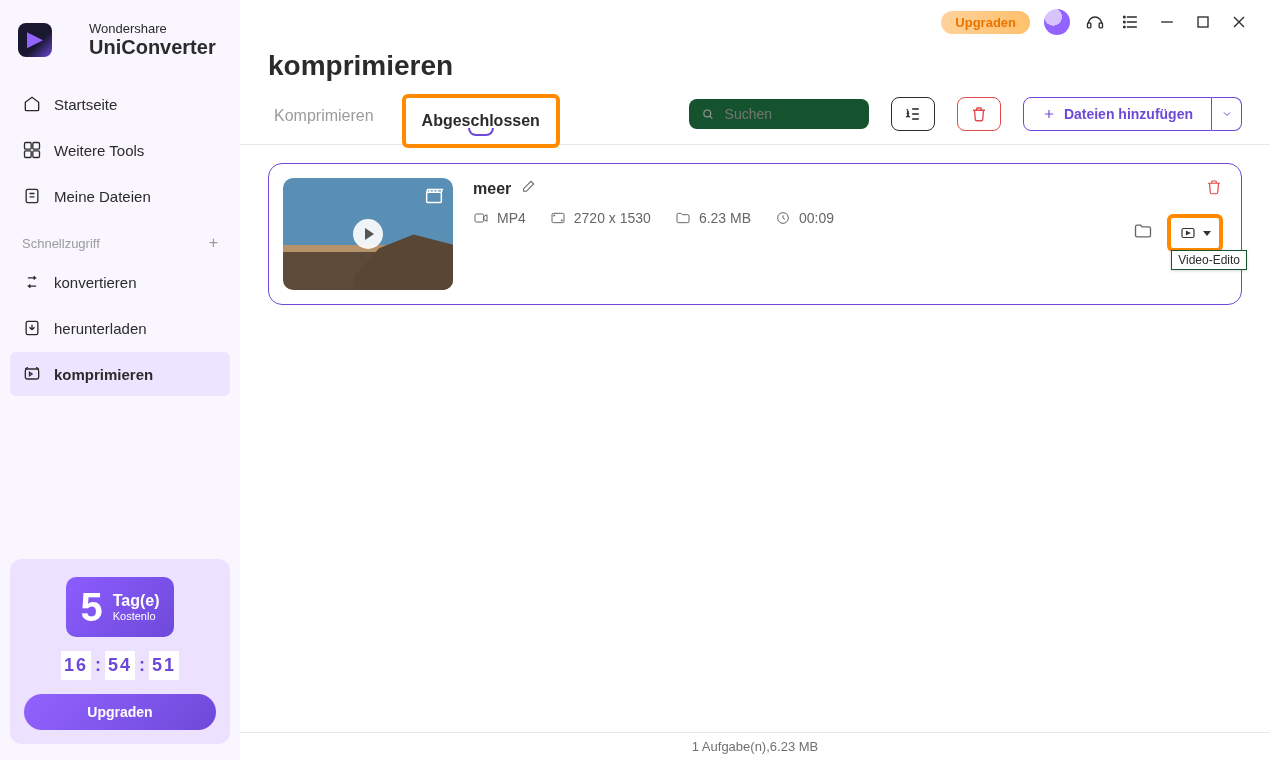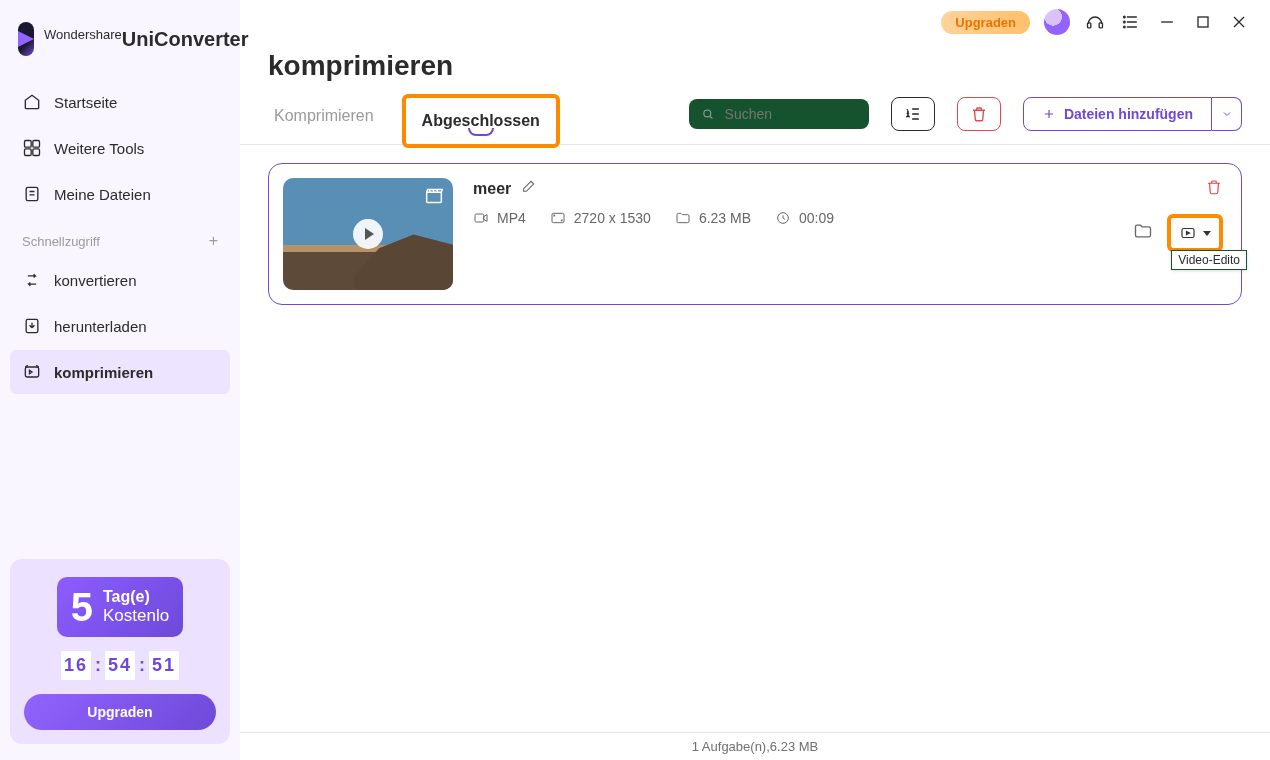--- a/index.html
+++ b/index.html
@@ -14,37 +14,37 @@
     --trash-red:#E24848;
     --bg:#FFFFFF;
   }
   *{box-sizing:border-box;font-family:Segoe UI,Arial,sans-serif;}
   body{margin:0;width:1270px;height:760px;background:var(--bg);color:var(--text);overflow:hidden;position:relative;}
   
   .sidebar{position:absolute;left:0;top:0;bottom:0;width:240px;background:var(--purple-lighter);display:flex;flex-direction:column;padding:12px 10px;}
   .logo{display:flex;align-items:center;gap:10px;padding:10px 8px 24px 8px;}
   .logo-mark{width:34px;height:34px;border-radius:8px;background:linear-gradient(135deg,#1A1830 0%,#1A1830 60%,#6E49D9 100%);display:flex;align-items:center;justify-content:center;}
   .logo-arrow{width:16px;height:16px;background:#9263FF;clip-path:polygon(0 0,100% 50%,0 100%);}
-  .logo-text{display:flex;flex-direction:row;line-height:1.1;}
+  .logo-text{display:flex;flex-direction:column;line-height:1.1;margin-left:27px;}
   .logo-line1{font-size:13px;font-weight:500;}
   .logo-line2{font-size:20px;font-weight:700;}
   .nav{display:flex;flex-direction:column;gap:2px;}
   .nav-item{display:flex;align-items:center;gap:12px;padding:12px 12px;border-radius:6px;font-size:15px;cursor:pointer;}
   .nav-item.active{background:#EDE4FF;font-weight:700;}
   .nav-icon{width:20px;height:20px;flex:none;display:flex;align-items:center;justify-content:center;}
   .nav-icon svg{width:20px;height:20px;stroke:var(--text);stroke-width:1.6;fill:none;}
   .nav-item.active .nav-icon svg{stroke:var(--text);}
   .nav-section-label{font-size:13px;color:var(--text-muted);padding:14px 12px 6px;display:flex;align-items:center;justify-content:space-between;}
   .plus-icon{font-size:16px;color:var(--text-muted);}
   .promo{margin-top:auto;margin-bottom:4px;background:#ECE2FF;border-radius:12px;padding:18px 14px 14px;display:flex;flex-direction:column;align-items:center;gap:14px;}
   .promo-days{background:linear-gradient(135deg,#8C5DFF,#6E49D9);border-radius:10px;padding:10px 14px;display:flex;align-items:center;gap:10px;color:#fff;}
   .big-5{font-size:40px;font-weight:700;font-family:Impact,Arial;line-height:1;}
   .promo-days-text{display:flex;flex-direction:column;line-height:1.2;}
   .promo-days-text span:first-child{font-size:16px;font-weight:600;}
-  .promo-days-text span:last-child{font-size:17px;}
+  .promo-days-text span:last-child{font-size:11px;}
   .countdown{display:flex;gap:4px;font-family:monospace;}
   .cd-cell{background:#fff;border-radius:0;padding:4px 3px;font-size:18px;font-weight:600;color:var(--purple);letter-spacing:2px;}
   .cd-colon{color:var(--purple);font-size:18px;font-weight:600;align-self:center;}
   .promo-btn{background:linear-gradient(135deg,#9263FF,#6E49D9);color:#fff;border:none;border-radius:20px;padding:10px 0;width:100%;font-size:14px;font-weight:600;cursor:pointer;}
   
   .main{position:absolute;left:240px;right:0;top:0;bottom:0;display:flex;flex-direction:column;}
   .titlebar{height:44px;display:flex;justify-content:flex-end;align-items:center;gap:14px;padding:0 20px;}
   .upgrade-pill{background:linear-gradient(90deg,#FFD29B,#FFC06B);color:var(--orange-dark);font-weight:700;padding:4px 14px;border-radius:14px;font-size:13px;cursor:pointer;}
   .tb-icon{width:22px;height:22px;display:flex;align-items:center;justify-content:center;cursor:pointer;}
   .tb-icon svg{width:20px;height:20px;stroke:var(--text);stroke-width:1.6;fill:none;}

